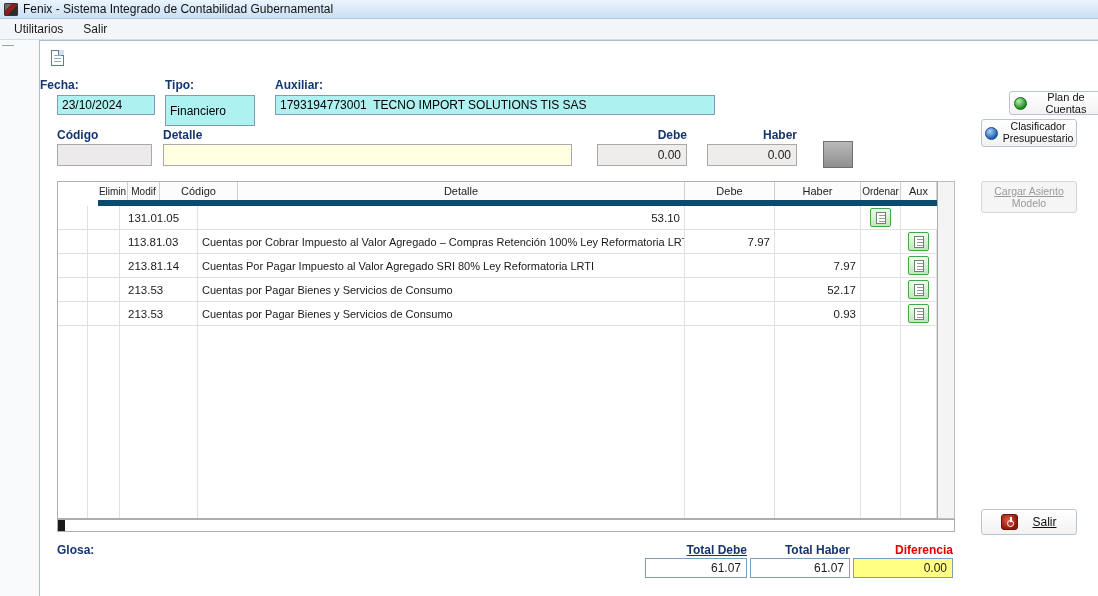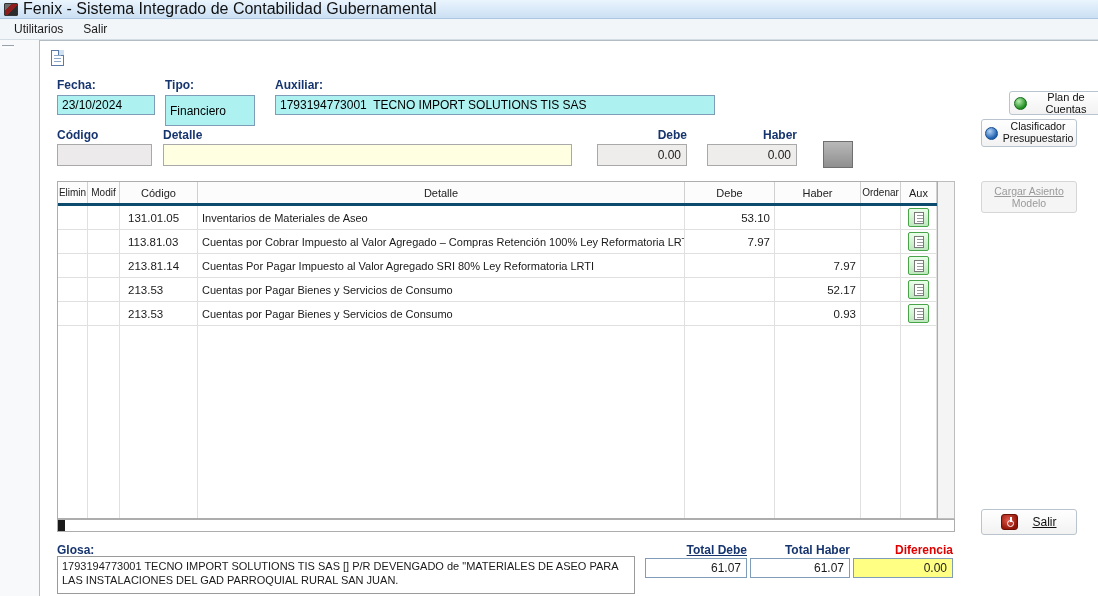--- a/index.html
+++ b/index.html
@@ -18,21 +18,21 @@
     position:absolute; left:0; top:0; width:100%; height:19px;
     background: linear-gradient(#eaf4fd, #cbe0f3);
     border-bottom: 1px solid #aac6e2;
     display:flex; align-items:center; gap:5px; padding:0 4px;
   }
   .app-icon {
     width:14px; height:13px; flex:0 0 auto;
     background: linear-gradient(135deg,#6b6b6b 0 30%, #8f1d1d 30% 60%, #2c2c2c 60%);
     border:1px solid #333; border-radius:1px;
   }
-  .titlebar .title { font-size:16px; color:#111; }
+  .titlebar .title { font-size:12px; color:#111; }
 
   
   .menubar {
     position:absolute; left:0; top:19px; width:100%; height:21px;
     background:#f3f6f9; border-bottom:1px solid #d5dde4;
     display:flex; align-items:center; gap:4px; padding:0 6px;
   }
   .menu-item { padding:2px 8px; cursor:default; }
 
   
@@ -48,21 +48,21 @@
   .doc-new-icon::after { content:""; position:absolute; left:2px; top:4px; width:7px; height:8px;
       background: repeating-linear-gradient(#8fa8c8 0 1px, transparent 1px 3px); }
 
   
   .lbl { position:absolute; color:#16356f; font-weight:bold; font-size:12px; white-space:nowrap; }
   .field { position:absolute; border:1px solid #7f9db9; font-size:12px; padding:2px 4px; font-family:"Liberation Sans",sans-serif; }
   .cyan  { background:#aef1f1; }
   .f-fecha    { left:17px;  top:54px; width:98px;  height:20px; }
   .f-tipo     { left:125px; top:54px; width:90px;  height:31px; }
   .f-auxiliar { left:235px; top:54px; width:440px; height:20px; }
-  .l-fecha    { left:17px;  top:37px; }
+  .l-fecha    { left:0;  top:37px; }
   .l-tipo     { left:125px; top:37px; }
   .l-auxiliar { left:235px; top:37px; }
 
   .l-codigo  { left:17px;  top:87px; }
   .l-detalle { left:123px; top:87px; }
   .l-debe    { left:557px; top:87px; width:90px; text-align:right; }
   .l-haber   { left:667px; top:87px; width:90px; text-align:right; }
   .f-codigo  { left:17px;  top:103px; width:95px;  height:22px; background:#eceaea; border-color:#a9a9a9; }
   .f-detalle { left:123px; top:103px; width:409px; height:22px; background:#ffffe1; border-color:#a9a9a9; }
   .box { position:absolute; border:1px solid #a9a9a9; background:#efecec; font-size:12px; padding:3px 5px; text-align:right; }
@@ -92,21 +92,21 @@
   .power-icon .ring { position:absolute; left:4.5px; top:5px; width:7px; height:7px; border:1.5px solid #fff; border-radius:50%; }
   .power-icon .bar  { position:absolute; left:7.5px; top:2px; width:1.8px; height:5px; background:#fff; }
 
   
   .table-wrap { position:absolute; left:17px; top:140px; width:898px; height:338px; display:flex; }
   .grid { flex:1 1 auto; display:flex; flex-direction:column; border:1px solid #adadad; background:#fff; overflow:hidden; }
   .grid-row, .grid-header, .grid-filler {
     display:grid;
     grid-template-columns: 30px 32px 78px 1fr 90px 86px 40px 36px;
   }
-  .grid-header { height:24px; border-bottom:3px solid #0c4a6e; background:#fcfcfc; }
+  .grid-header { height:24px; border-bottom:6px solid #0c4a6e; background:#fcfcfc;margin-left:40px; }
   .grid-header .cell { display:flex; align-items:center; justify-content:center; font-size:11px; color:#222; border-right:1px solid #d0d0d0; overflow:hidden; white-space:nowrap; }
   .grid-header .c-elimin, .grid-header .c-modif, .grid-header .c-ordenar { font-size:10px; }
   .grid-body { flex:0 0 auto; }
   .grid-row { height:24px; border-bottom:1px solid #e0e0e0; }
   .grid-row .cell { display:flex; align-items:center; border-right:1px solid #e0e0e0; font-size:11.5px; padding:0 4px; overflow:hidden; white-space:nowrap; }
   .grid-row .c-codigo { padding-left:8px; }
   .grid-row .c-detalle { font-size:11px; }
   .grid-row .num { justify-content:flex-end; }
   .grid-row .c-aux { justify-content:center; padding:0; }
   .grid-filler { flex:1 1 auto; }
@@ -203,21 +203,20 @@
             <div class="cell c-debe">Debe</div>
             <div class="cell c-haber">Haber</div>
             <div class="cell c-ordenar">Ordenar</div>
             <div class="cell c-aux">Aux</div>
           </div>
           <div class="grid-body">
   <div class="grid-row">
     <div class="cell c-elimin"></div>
     <div class="cell c-modif"></div>
     <div class="cell c-codigo">131.01.05</div>
-    <div class="cell c-detalle">Inventarios de Materiales de Aseo</div>
     <div class="cell c-debe num">53.10</div>
     <div class="cell c-haber num"></div>
     <div class="cell c-ordenar"></div>
     <div class="cell c-aux">
       <button class="aux-btn">
         <span class="aux-doc"></span>
       </button>
     </div>
   </div>
 
@@ -293,21 +292,20 @@
           </div>
         </div>
         <div class="vscroll"></div>
       </div>
 
       <div class="hscroll">
         <div class="thumb"></div>
       </div>
 
       <div class="lbl l-glosa">Glosa:</div>
-      <div class="glosa-box">1793194773001 TECNO IMPORT SOLUTIONS TIS SAS  [] P/R DEVENGADO de "MATERIALES DE ASEO PARA LAS INSTALACIONES DEL GAD PARROQUIAL RURAL SAN JUAN.</div>
 
       <div class="total-lbl tl-debe">Total Debe</div>
       <div class="total-lbl tl-haber">Total Haber</div>
       <div class="total-lbl tl-diff">Diferencia</div>
       <div class="total-box tb-debe">61.07</div>
       <div class="total-box tb-haber">61.07</div>
       <div class="total-box tb-diff">0.00</div>
 
       <button class="side-btn b-salir">
         <span class="power-icon">

